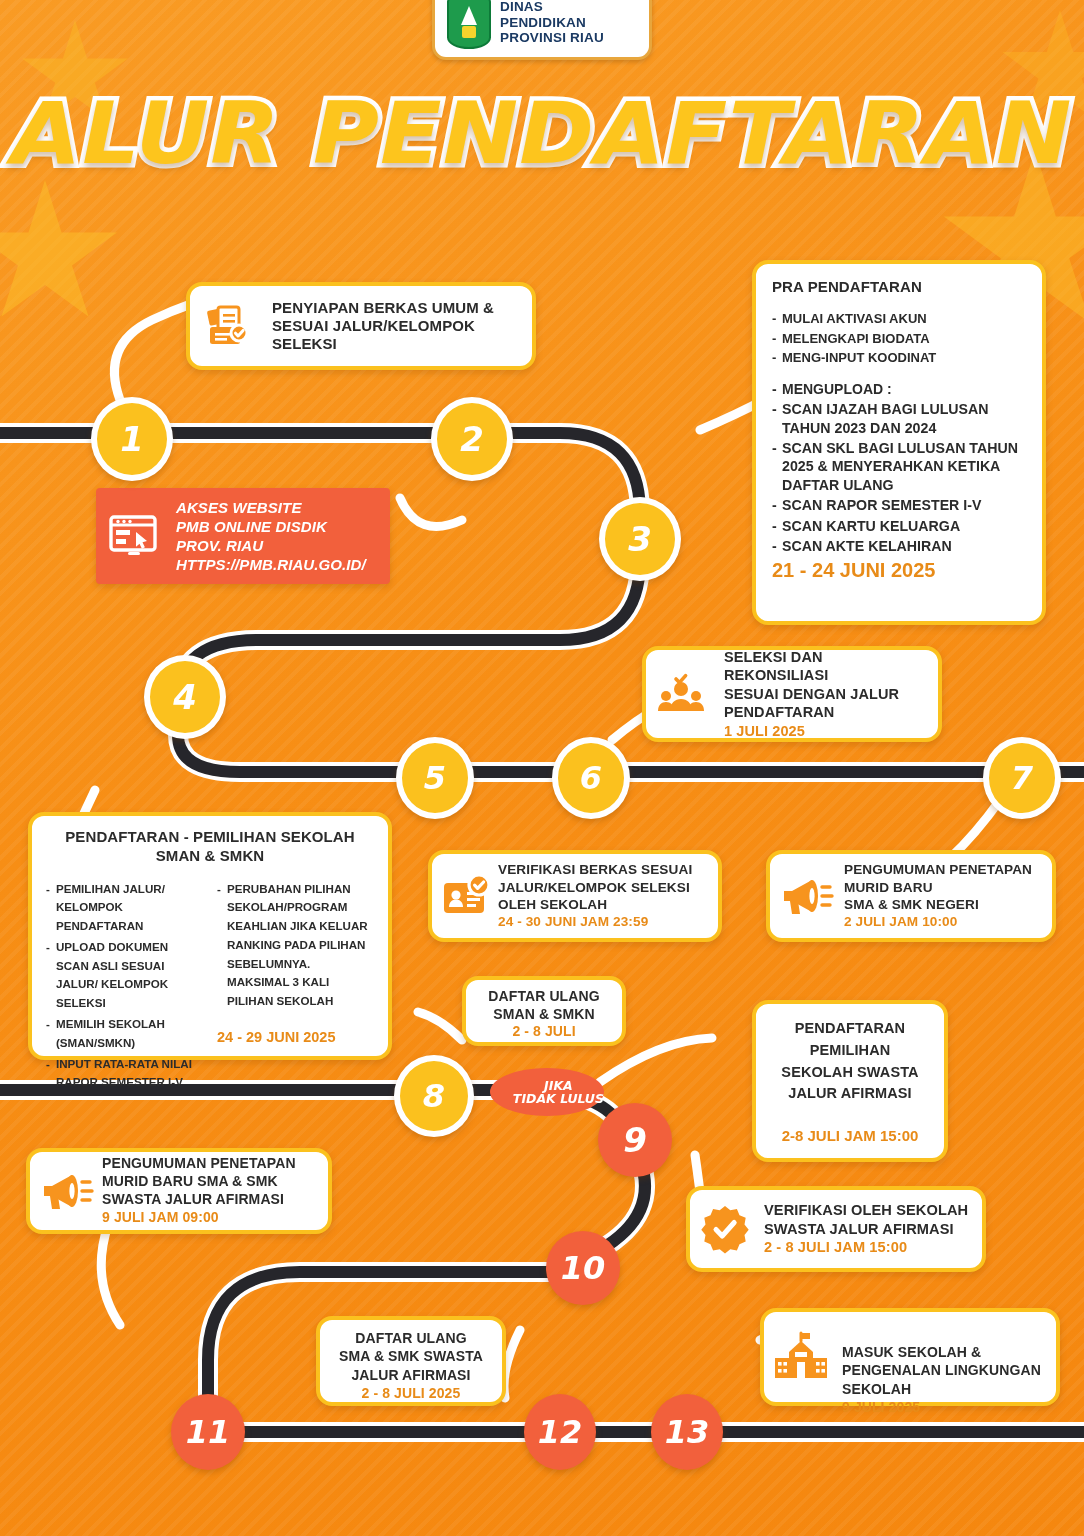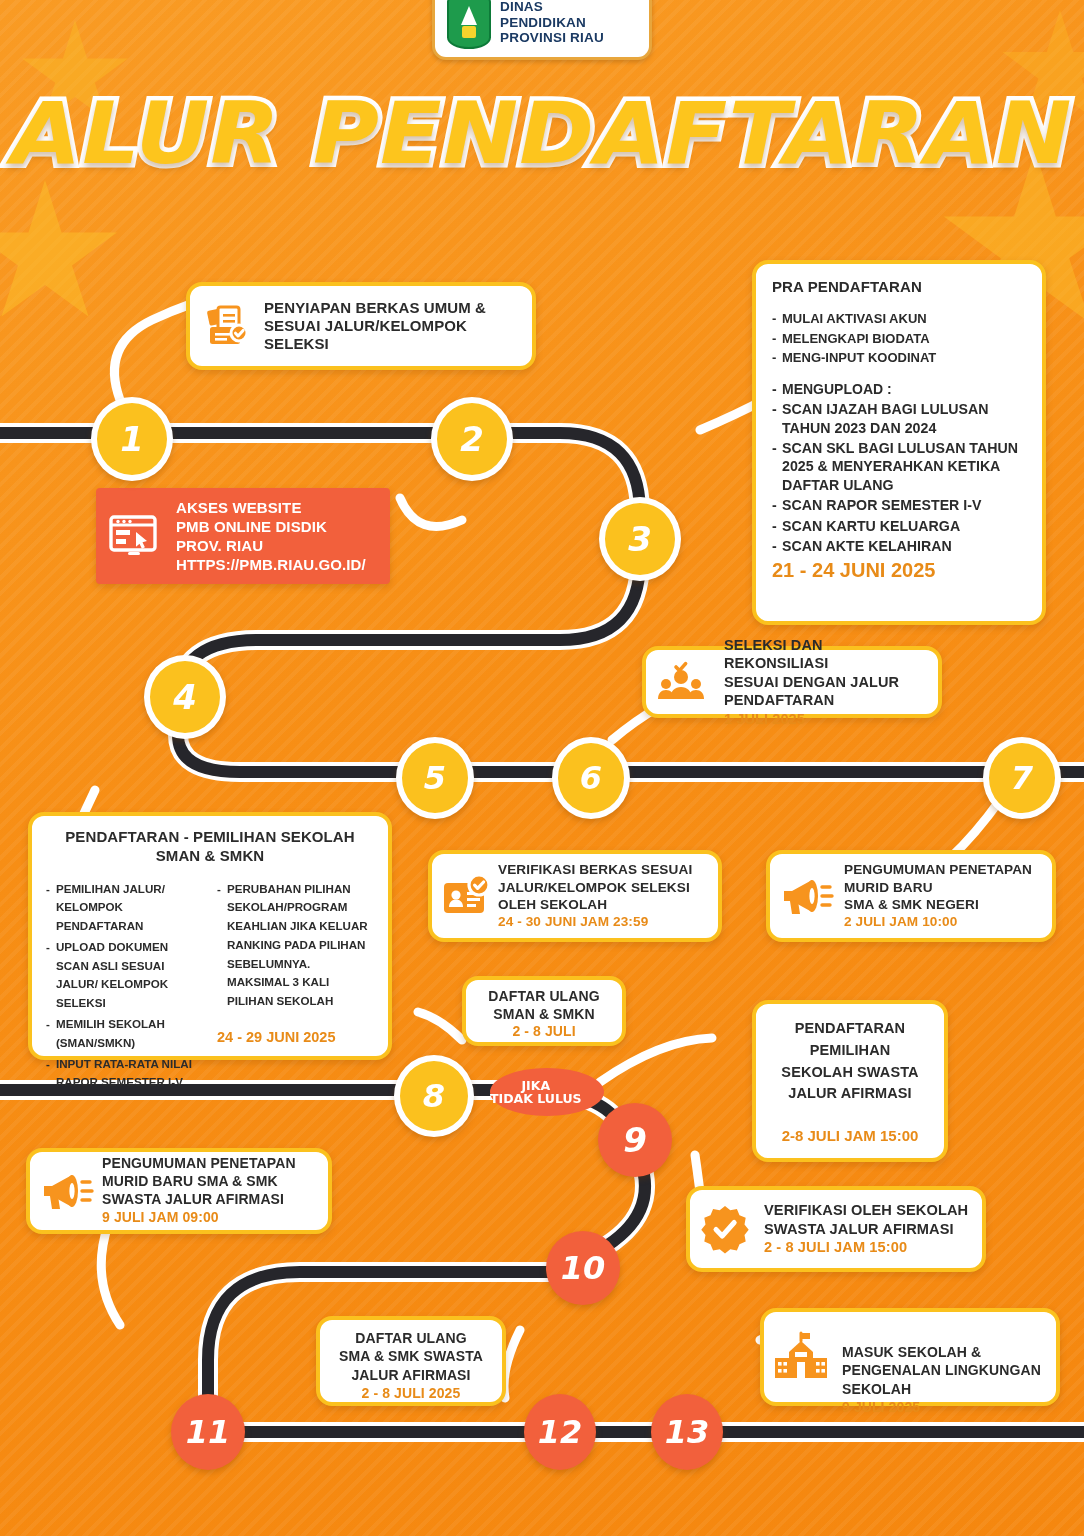--- a/index.html
+++ b/index.html
@@ -70,28 +70,28 @@
     position:absolute;background:#FFFFFF;border:4px solid #FBC11E;
     border-radius:16px;box-sizing:border-box;
     box-shadow:0 3px 7px rgba(120,60,0,.22);
     color:#2B2B2B;
   }
   .card.red{background:#F2603C;border:none;color:#fff;border-radius:6px;}
   .card.square{border-radius:4px;}
   .ttl{font-weight:bold;line-height:1.22;letter-spacing:.1px;}
   .date{color:#E88B18;font-weight:bold;}
 
-  .row{display:flex;align-items:center;gap:12px;height:100%;box-sizing:border-box;}
+  .row{display:flex;align-items:center;gap:20px;height:100%;box-sizing:border-box;}
   .ic{flex:0 0 auto;display:flex;align-items:center;justify-content:center;color:#F7941E;}
 
   
   .pill{
     position:absolute;background:#F2603C;border-radius:50%;
-    display:flex;align-items:center;justify-content:flex-start;text-align:center;
-    color:#fff;font-weight:bold;line-height:1.08;
+    display:flex;align-items:center;justify-content:flex-end;text-align:center;
+    color:#fff;font-weight:bold;font-style:italic;line-height:1.08;
     font-family:"DejaVu Sans", sans-serif;
   }
 
   ul.lst{margin:0;padding:0;list-style:none;}
   ul.lst li{position:relative;padding-left:10px;margin-bottom:2px;}
   ul.lst li:before{content:"-";position:absolute;left:0;top:0;}
   .sub{padding-left:14px;}
 </style>
 </head>
 <body>
@@ -180,21 +180,21 @@
           <path d="M3 13 H47" stroke="#fff" stroke-width="3"></path>
           <circle cx="10" cy="9.5" r="1.7" fill="#fff"></circle>
             <circle cx="16" cy="9.5" r="1.7" fill="#fff"></circle>
             <circle cx="22" cy="9.5" r="1.7" fill="#fff"></circle>
           <rect x="8" y="18" width="14" height="5" fill="#fff"></rect>
           <rect x="8" y="27" width="10" height="5" fill="#fff"></rect>
           <path d="M28 20 l11 9 l-4.5 1.3 l2.4 5 l-3 1.4 l-2.4-5 l-3.5 3 z" fill="#fff"></path>
           <rect x="20" y="40" width="12" height="3" rx="1.5" fill="#fff"></rect>
         </svg>
       </div>
-      <div class="ttl" style="font-size:15px;line-height:1.28;">
+      <div class="ttl" style="font-size:15px;line-height:1.28;font-style:italic;">
         <div>AKSES WEBSITE</div>
         <div>PMB ONLINE DISDIK</div>
         <div>PROV. RIAU</div>
         <div>HTTPS://PMB.RIAU.GO.ID/</div>
       </div>
     </div>
   </div>
 
   <div class="card" style="left:752px;top:260px;width:294px;height:365px;padding:14px 16px;">
     <div class="ttl" style="font-size:15px;">PRA PENDAFTARAN</div>
@@ -209,21 +209,21 @@
     <ul class="lst sub" style="font-size:14.2px;font-weight:bold;line-height:1.3;">
       <li>SCAN IJAZAH BAGI LULUSAN TAHUN 2023 DAN 2024</li>
       <li>SCAN SKL BAGI LULUSAN TAHUN 2025 &amp; MENYERAHKAN KETIKA DAFTAR ULANG</li>
       <li>SCAN RAPOR SEMESTER I-V</li>
       <li>SCAN KARTU KELUARGA</li>
       <li>SCAN AKTE KELAHIRAN</li>
     </ul>
     <div class="date" style="font-size:20px;margin-top:3px;">21 - 24 JUNI 2025</div>
   </div>
 
-  <div class="card" style="left:642px;top:646px;width:300px;height:72px;padding:0 12px;">
+  <div class="card" style="left:642px;top:646px;width:300px;height:96px;padding:0 12px;">
     <div class="row" style="gap:14px;">
       <div class="ic">
         <svg width="52" height="46" viewBox="0 0 52 46">
           <path d="M18 8 l3.4 3.6 l6.2-7" stroke="#F7941E" stroke-width="3.6" fill="none" stroke-linecap="round" stroke-linejoin="round"></path>
           <circle cx="23" cy="18" r="7" fill="#F7941E"></circle>
           <path d="M12 40 c0-8 5-12 11-12 s11 4 11 12 z" fill="#F7941E"></path>
           <circle cx="8" cy="25" r="5" fill="#F7941E"></circle>
           <path d="M0 40 c0-6 3.5-9 8-9 s8 3 8 9 z" fill="#F7941E"></path>
           <circle cx="38" cy="25" r="5" fill="#F7941E"></circle>
           <path d="M30 40 c0-6 3.5-9 8-9 s8 3 8 9 z" fill="#F7941E"></path>

